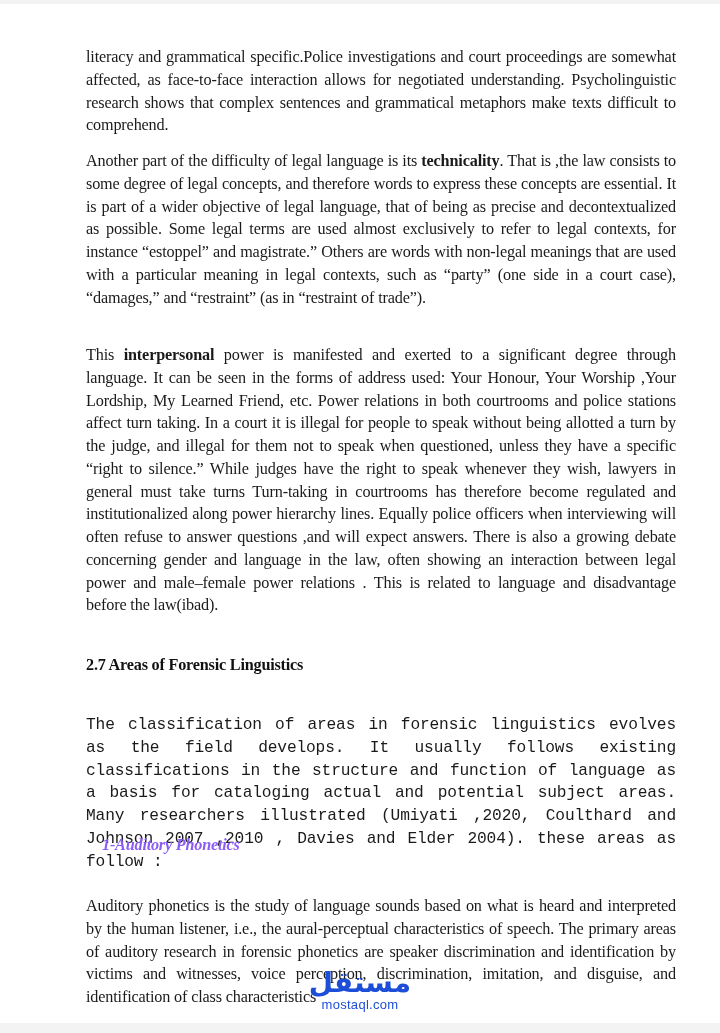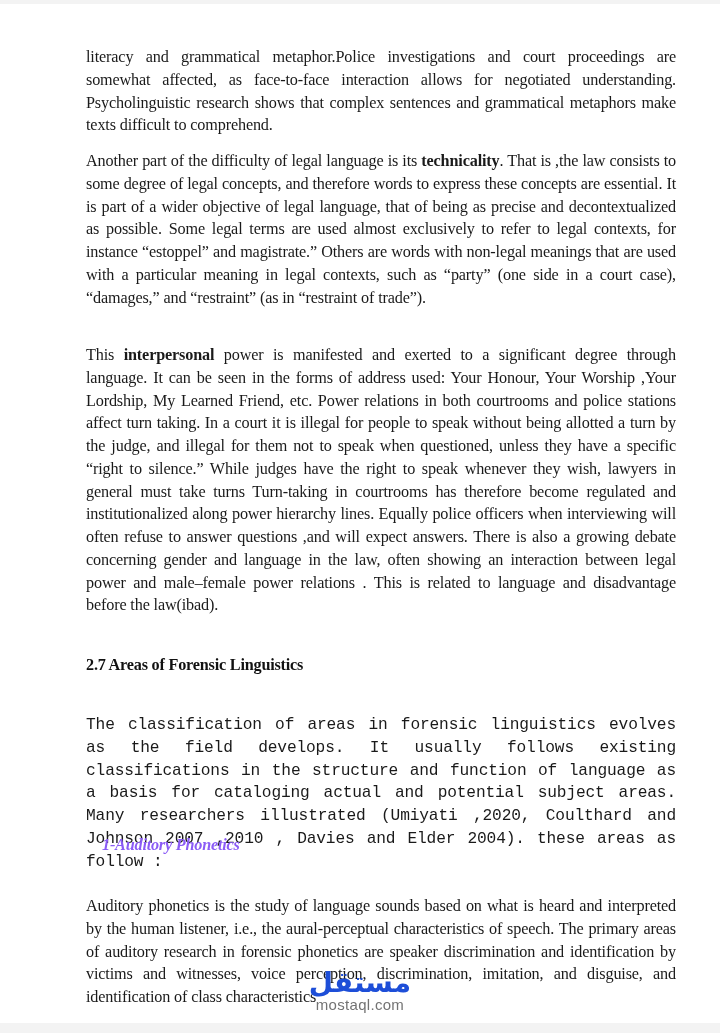--- a/index.html
+++ b/index.html
@@ -78,35 +78,35 @@
     }
     .watermark .wm-arabic {
       display: block;
       font-size: 28px;
       line-height: 30px;
       font-weight: bold;
       color: #1d4ed8;
     }
     .watermark .wm-latin {
       display: block;
-      font-size: 15px;
+      font-size: 13px;
       line-height: 14px;
-      color: #737373;
+      color: #1d4ed8;
       letter-spacing: 0.3px;
     }
   </style>
 </head>
 <body>
 
 <div class="top-band"></div>
 
 <div class="page">
 
   <p class="para" id="p1">
-    <span>literacy and grammatical metaphor.Police investigations and court proceedings are somewhat affected, as face-to-face interaction allows for negotiated understanding. Psycholinguistic research shows that  complex sentences and grammatical metaphors make texts difficult to comprehend.</span>
+    <span>literacy and grammatical specific.Police investigations and court proceedings are somewhat affected, as face-to-face interaction allows for negotiated understanding. Psycholinguistic research shows that  complex sentences and grammatical metaphors make texts difficult to comprehend.</span>
   </p>
 
   <p class="para" id="p2">
     <span>Another part of the difficulty of legal language is its </span><b>technicality</b><span>. That is ,the law consists to some degree of legal concepts, and therefore words to express these concepts are essential. It is part of a wider objective of legal language, that of being as precise and decontextualized as possible. Some legal terms are used almost exclusively to refer to legal contexts, for instance “estoppel” and magistrate.” Others are words with non-legal meanings that are used with a particular meaning in legal contexts, such as “party” (one side in a court case), “damages,” and  “restraint” (as in “restraint of trade”).</span>
   </p>
 
   <p class="para" id="p3">
     <span>This </span><b>interpersonal</b><span> power is manifested and exerted to a significant degree through language. It can be seen in the forms of address used: Your Honour, Your Worship ,Your Lordship, My Learned Friend, etc. Power relations in both courtrooms and police stations affect turn taking. In a court it is illegal for people to speak without being allotted a turn by the judge, and illegal for them not to speak when questioned, unless they have a specific “right to silence.” While judges have the right to speak whenever they wish, lawyers in general must take turns Turn-taking in courtrooms has therefore become regulated and institutionalized along power hierarchy lines. Equally police officers when interviewing will often refuse to answer questions ,and will expect answers. There is also a growing debate concerning gender and language in the law, often showing an interaction between legal power and male–female power relations . This is related to language and disadvantage before the law(ibad).</span>
   </p>
 

